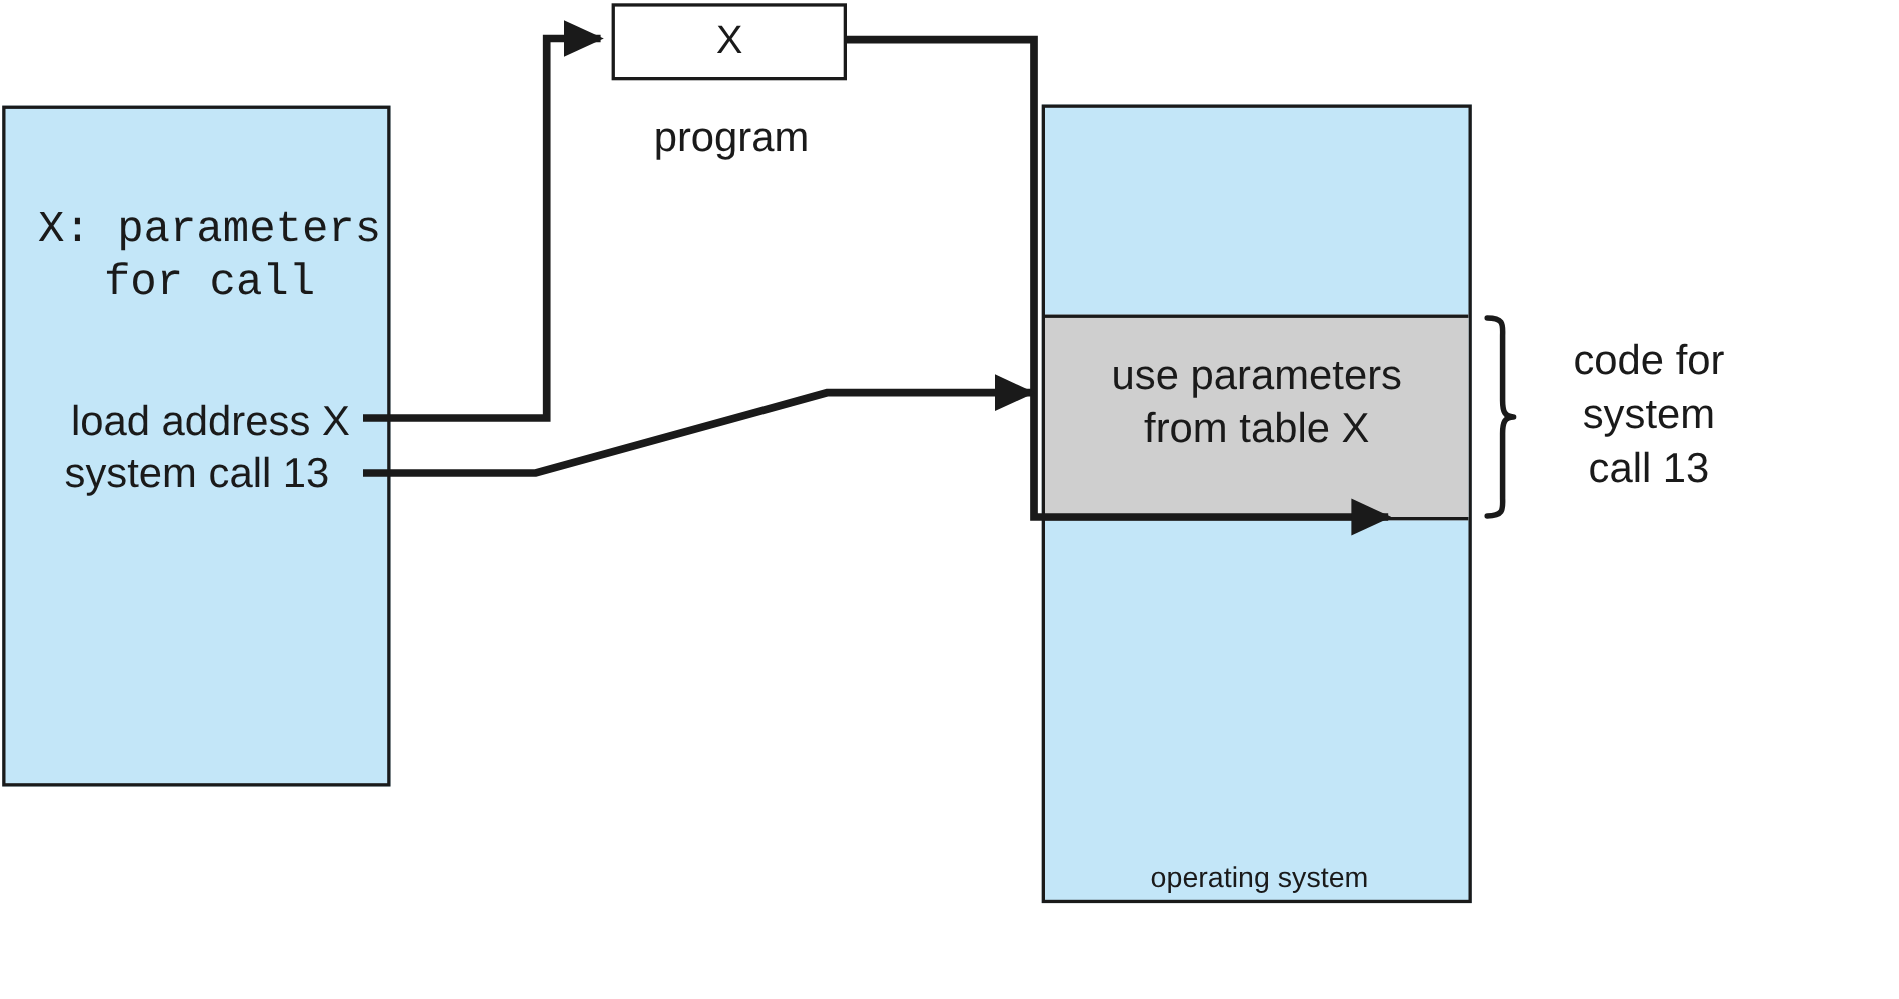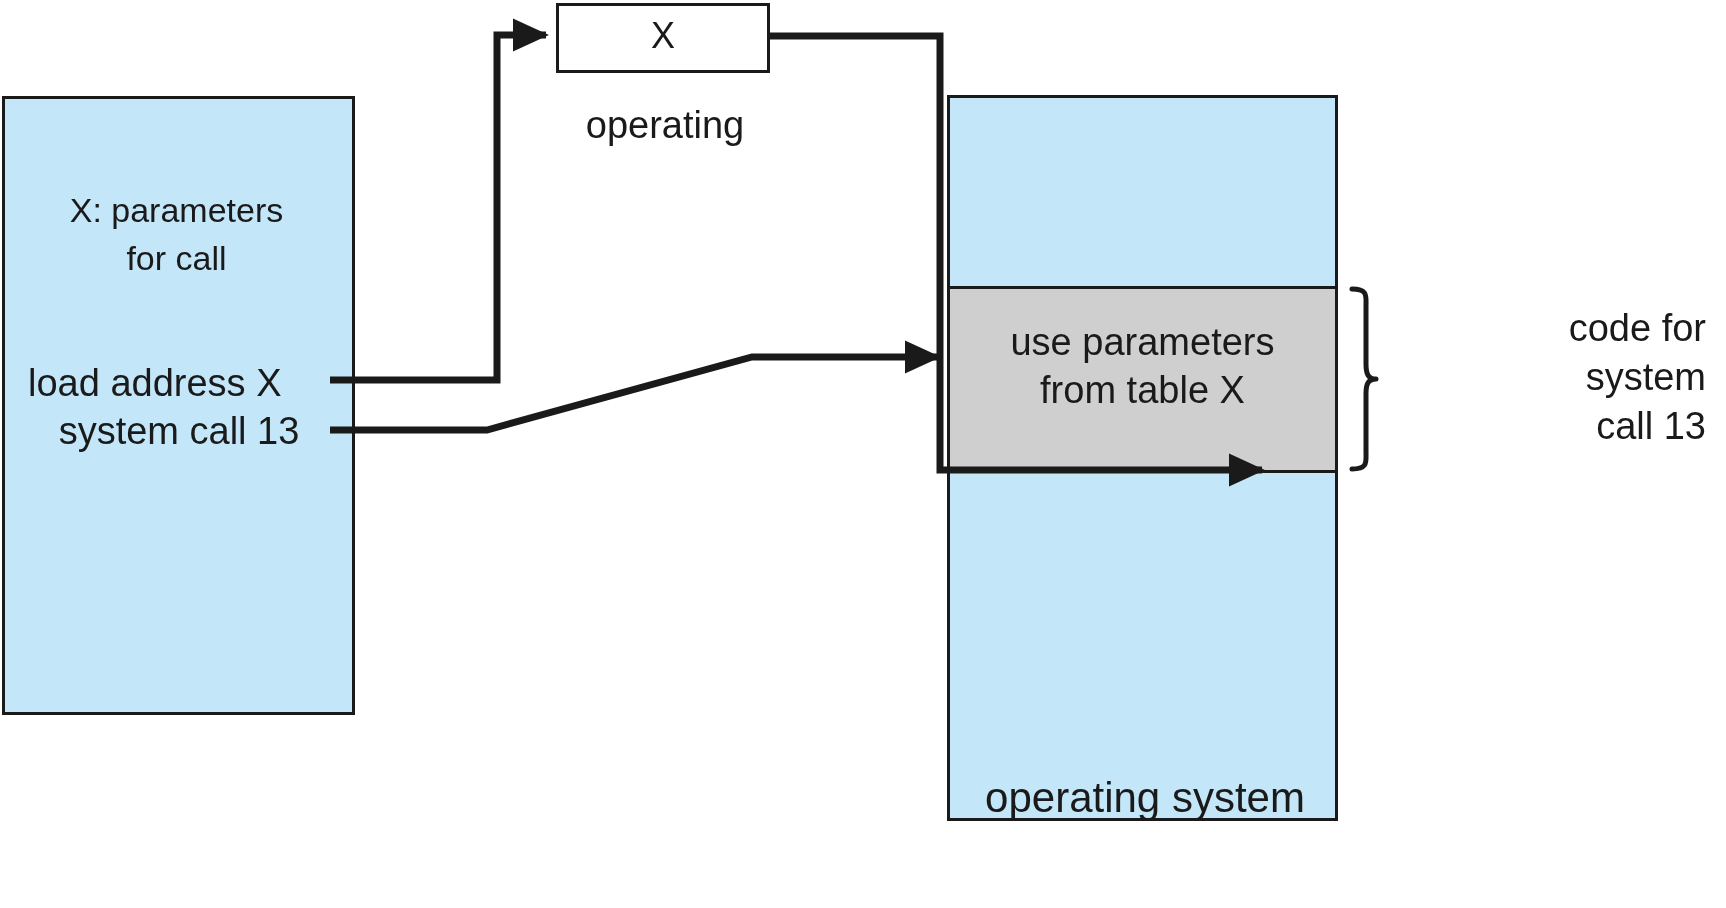--- a/index.html
+++ b/index.html
@@ -72,31 +72,32 @@
     width: 214px;
     font-size: 36px;
     line-height: 40px;
   }
   #register-label {
     left: 520px; top: 103px;
     width: 290px;
     font-size: 38px;
   }
   #user-params-text {
-    left: 4px; top: 186px;
+    left: 18px; top: 186px;
     width: 345px;
-    font-size: 34px;
+    font-size: 40px;
     line-height: 48px;
+    font-family: Liberation Mono, monospace;
   }
   #load-address-text {
-    left: 28px; top: 359px;
+    left: 0; top: 359px;
     width: 318px;
     font-size: 38px;
     line-height: 48px;
-    text-align: left;
+    text-align: right;
   }
   #system-call-text {
     left: 26px; top: 407px;
     width: 306px;
     font-size: 38px;
     line-height: 48px;
     text-align: center;
   }
   #user-program-label {
     left: 0px; top: 675px;
@@ -105,28 +106,28 @@
   }
   #os-code-text {
     left: 950px; top: 318px;
     width: 385px;
     font-size: 38px;
     line-height: 48px;
   }
   #os-label {
     left: 930px; top: 775px;
     width: 430px;
-    font-size: 42px;
+    font-size: 26px;
   }
   #code-for-syscall-label {
-    left: 1376px; top: 304px;
+    left: 1334px; top: 304px;
     width: 330px;
     font-size: 38px;
     line-height: 49px;
-    text-align: right;
+    text-align: center;
   }
 </style>
 </head>
 <body>
 
 <div id="stage">
 
   <div class="box box-blue" id="user-program-box"></div>
 
   <div class="box box-white" id="register-box"></div>
@@ -152,21 +153,21 @@
              C 1368 289 1366 296 1366 306
              L 1366 364
              C 1366 374 1368 379 1376 379
              C 1368 379 1366 384 1366 394
              L 1366 452
              C 1366 462 1368 469 1352 469" fill="none" stroke="#1a1a1a" stroke-width="5" stroke-linecap="round" stroke-linejoin="round"></path>
   </svg>
 
   <div class="txt center" id="register-value">X</div>
 
-  <div class="txt center" id="register-label">operating</div>
+  <div class="txt center" id="register-label">program</div>
 
   <div class="txt center" id="user-params-text">X: parameters
 for call</div>
 
   <div class="txt" id="load-address-text">load address X</div>
 
   <div class="txt" id="system-call-text">system call 13</div>
 
 
   <div class="txt center" id="os-code-text">use parameters

